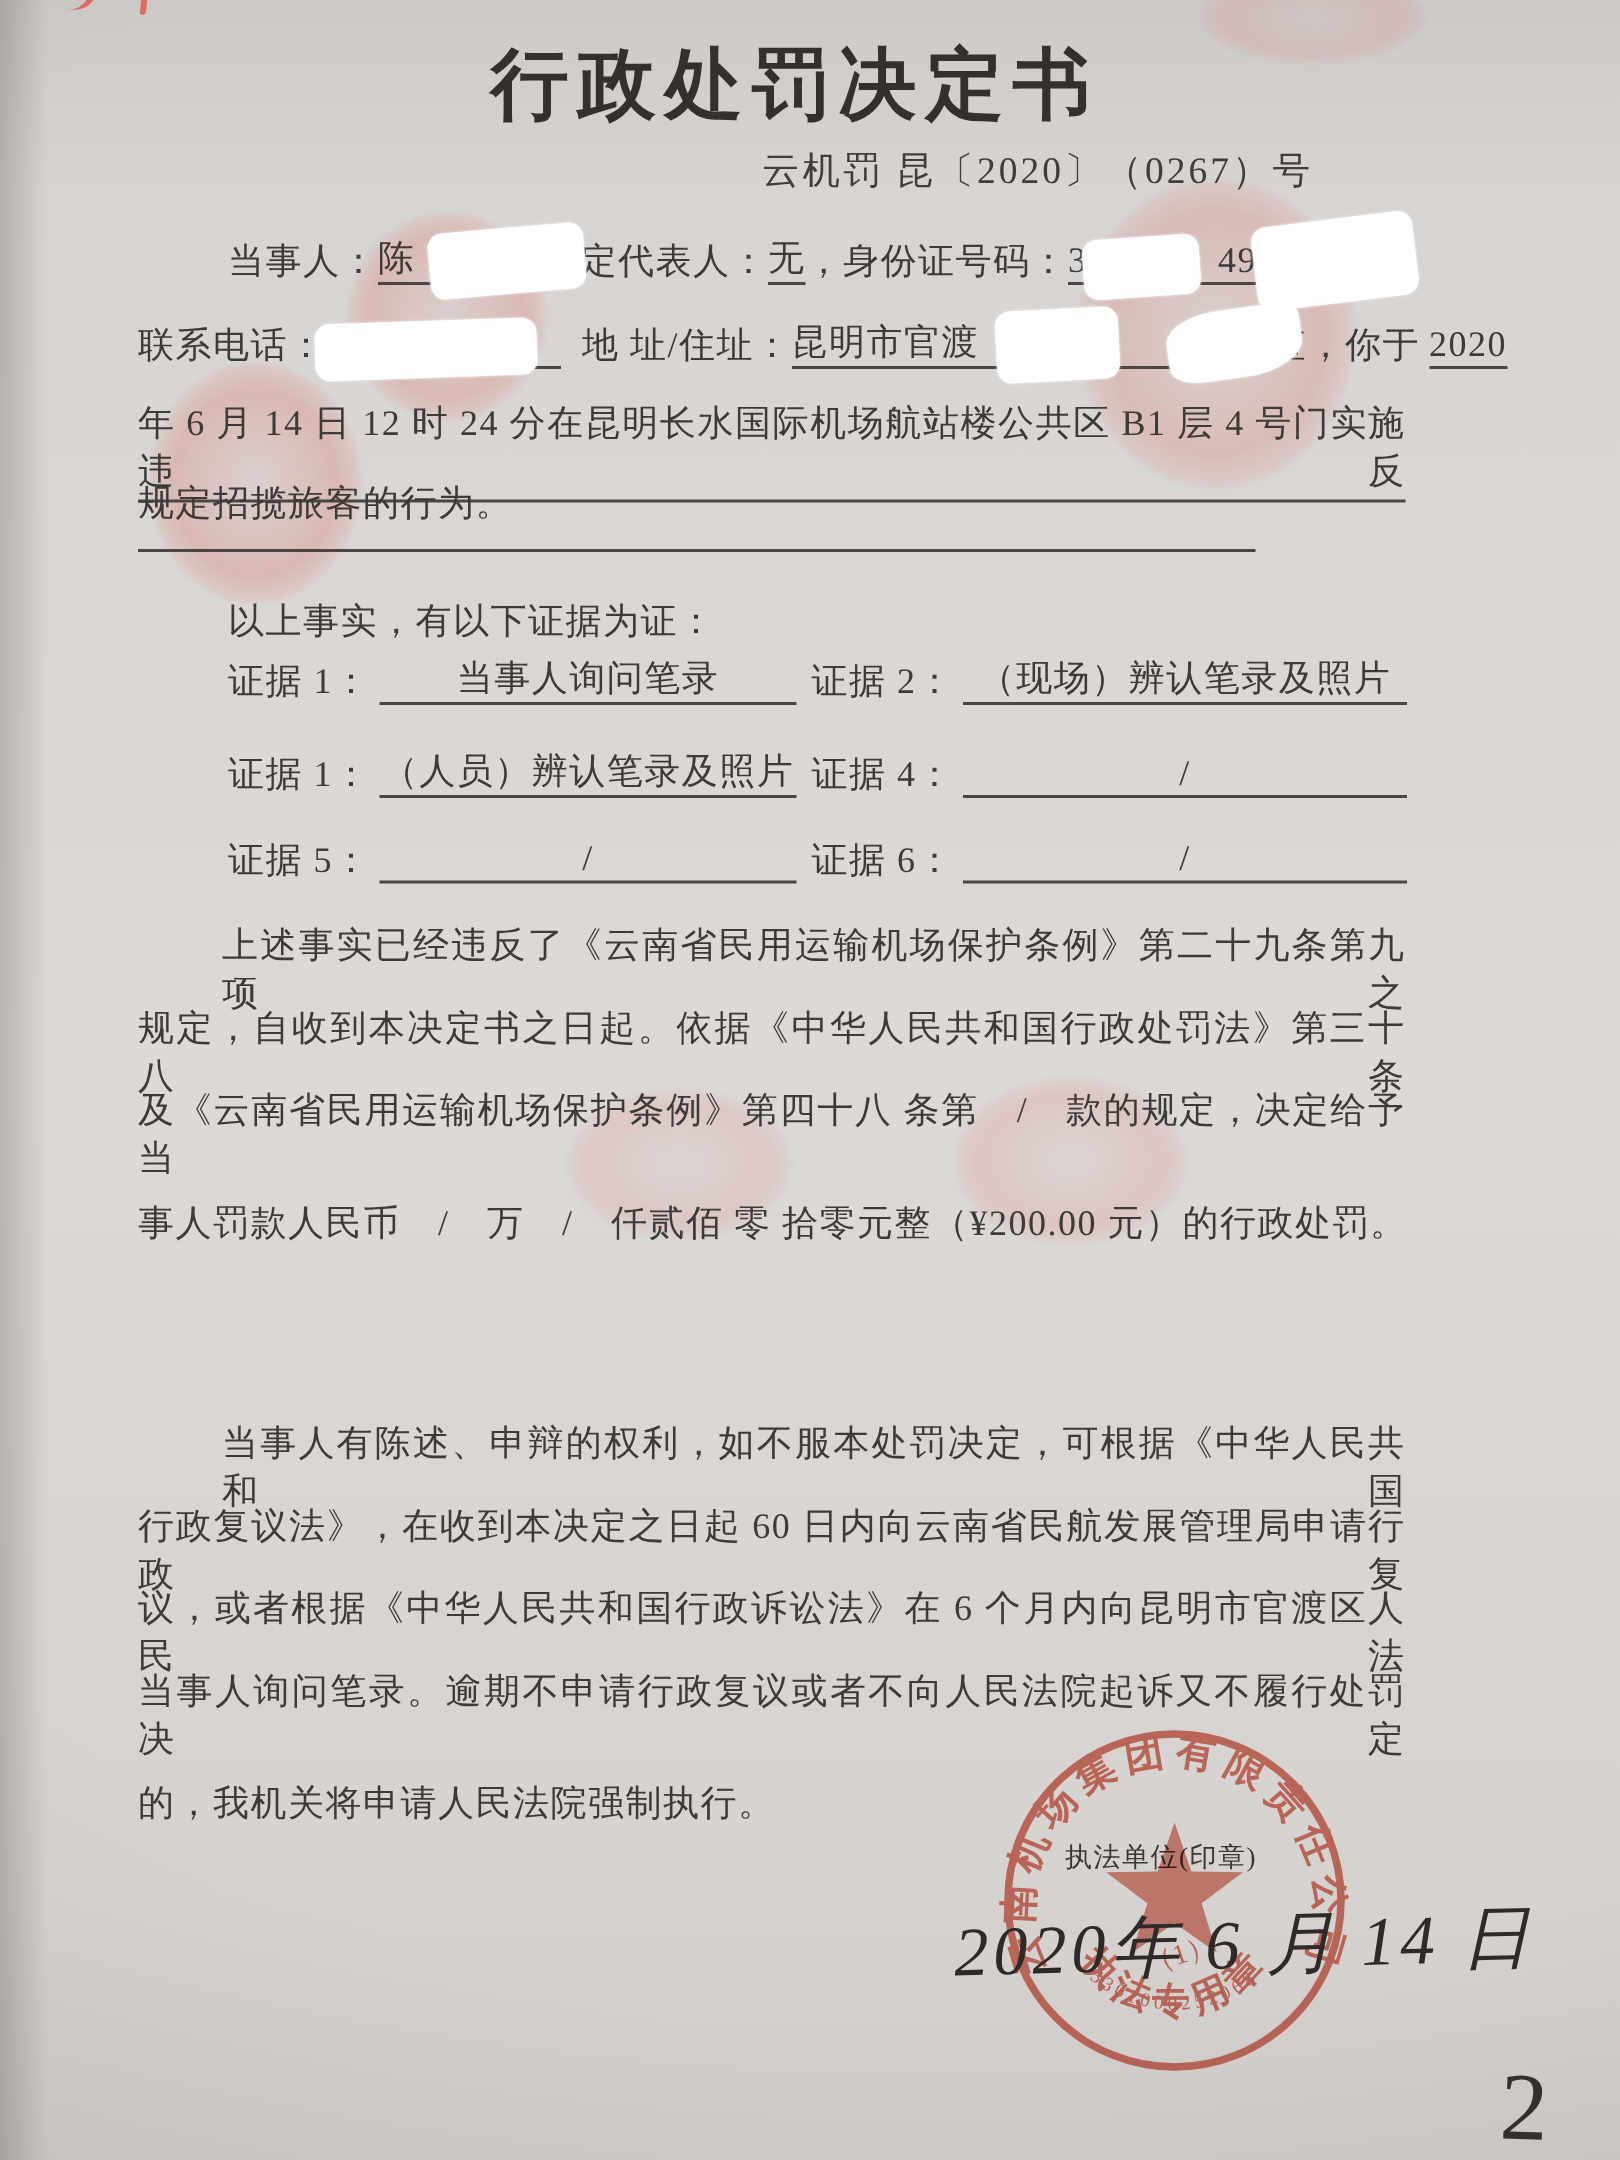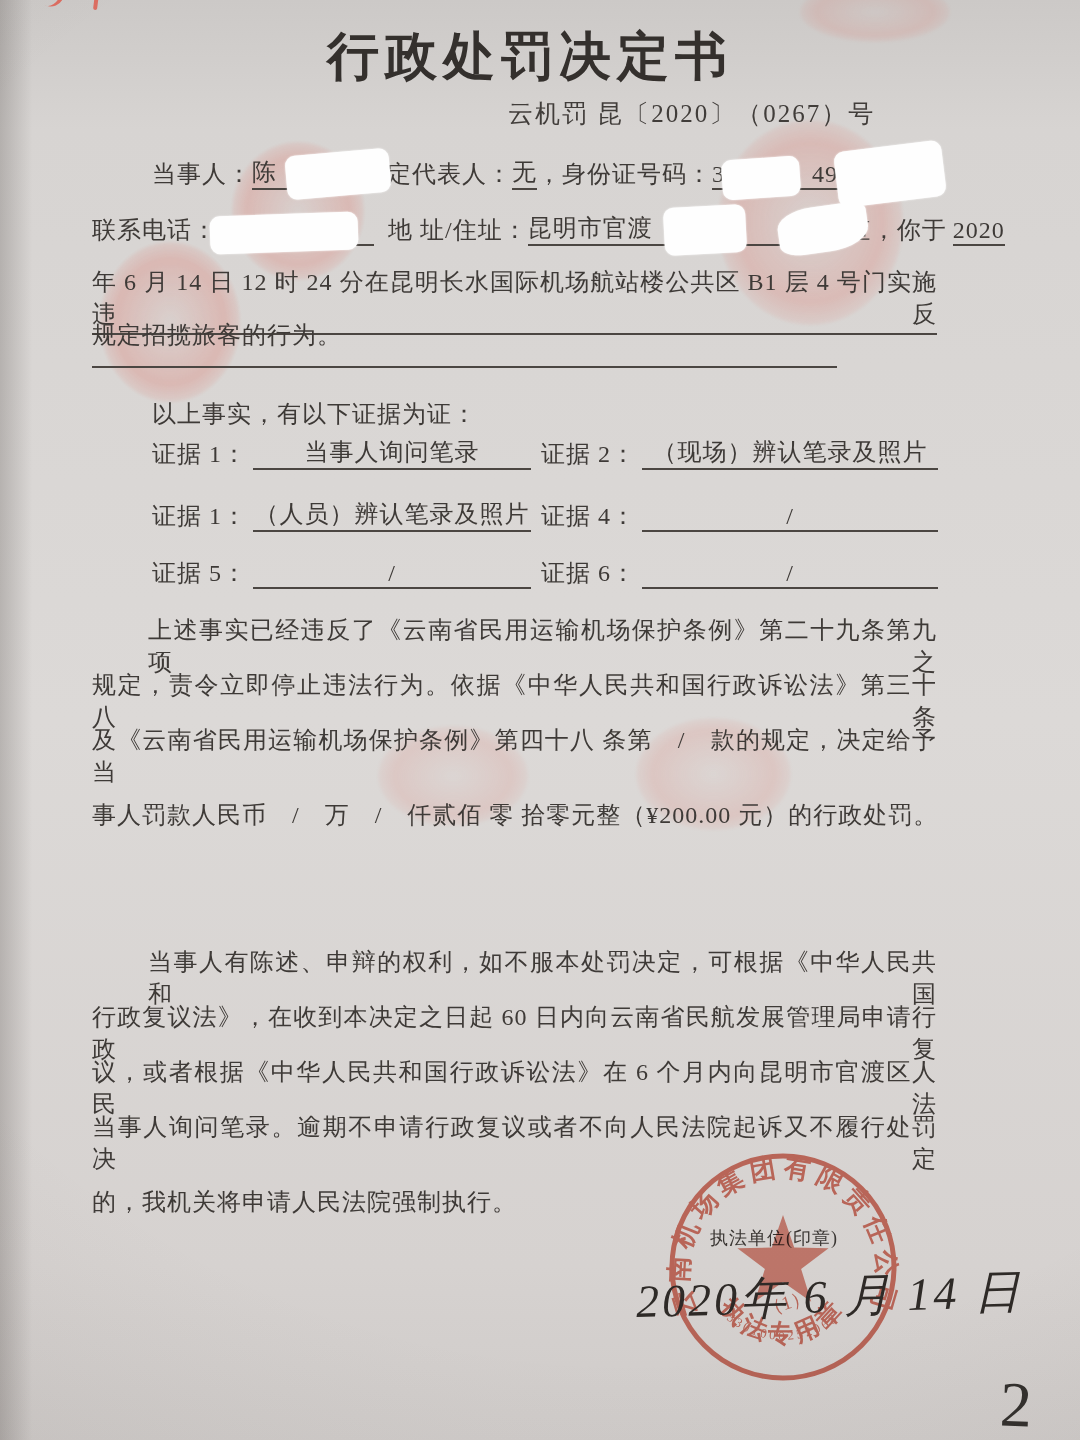--- a/index.html
+++ b/index.html
@@ -95,21 +95,21 @@
     <span class="ev-val" style="width:296px;">/</span>
   </div>
   <div class="line" style="left:152px;top:557px;">
     <span class="ev-label">证据 5：</span>
     <span class="ev-val" style="width:278px;">/</span>
     <span class="ev-label" style="margin-left:10px;">证据 6：</span>
     <span class="ev-val" style="width:296px;">/</span>
   </div>
 
   <div class="line fill" style="left:92px;top:614px;padding-left:56px;">上述事实已经违反了《云南省民用运输机场保护条例》第二十九条第九项之</div>
-  <div class="line fill" style="left:92px;top:669px;">规定，责令立即停止违法行为。依据《中华人民共和国行政诉讼法》第三十八条</div>
+  <div class="line fill" style="left:92px;top:669px;">规定，自收到本决定书之日起。依据《中华人民共和国行政处罚法》第三十八条</div>
   <div class="line fill" style="left:92px;top:724px;">及《云南省民用运输机场保护条例》第四十八 条第　/　款的规定，决定给予当</div>
   <div class="line plain" style="left:92px;top:779px;">事人罚款人民币　/　万　/　仟贰佰 零 拾零元整（¥200.00 元）的行政处罚。</div>
 
 
   <div class="line fill" style="left:92px;top:946px;padding-left:56px;">当事人有陈述、申辩的权利，如不服本处罚决定，可根据《中华人民共和国</div>
   <div class="line fill" style="left:92px;top:1001px;">行政复议法》，在收到本决定之日起 60 日内向云南省民航发展管理局申请行政复</div>
   <div class="line fill" style="left:92px;top:1056px;">议，或者根据《中华人民共和国行政诉讼法》在 6 个月内向昆明市官渡区人民法</div>
   <div class="line fill" style="left:92px;top:1111px;">当事人询问笔录。逾期不申请行政复议或者不向人民法院起诉又不履行处罚决定</div>
   <div class="line plain" style="left:92px;top:1166px;">的，我机关将申请人民法院强制执行。</div>
 

